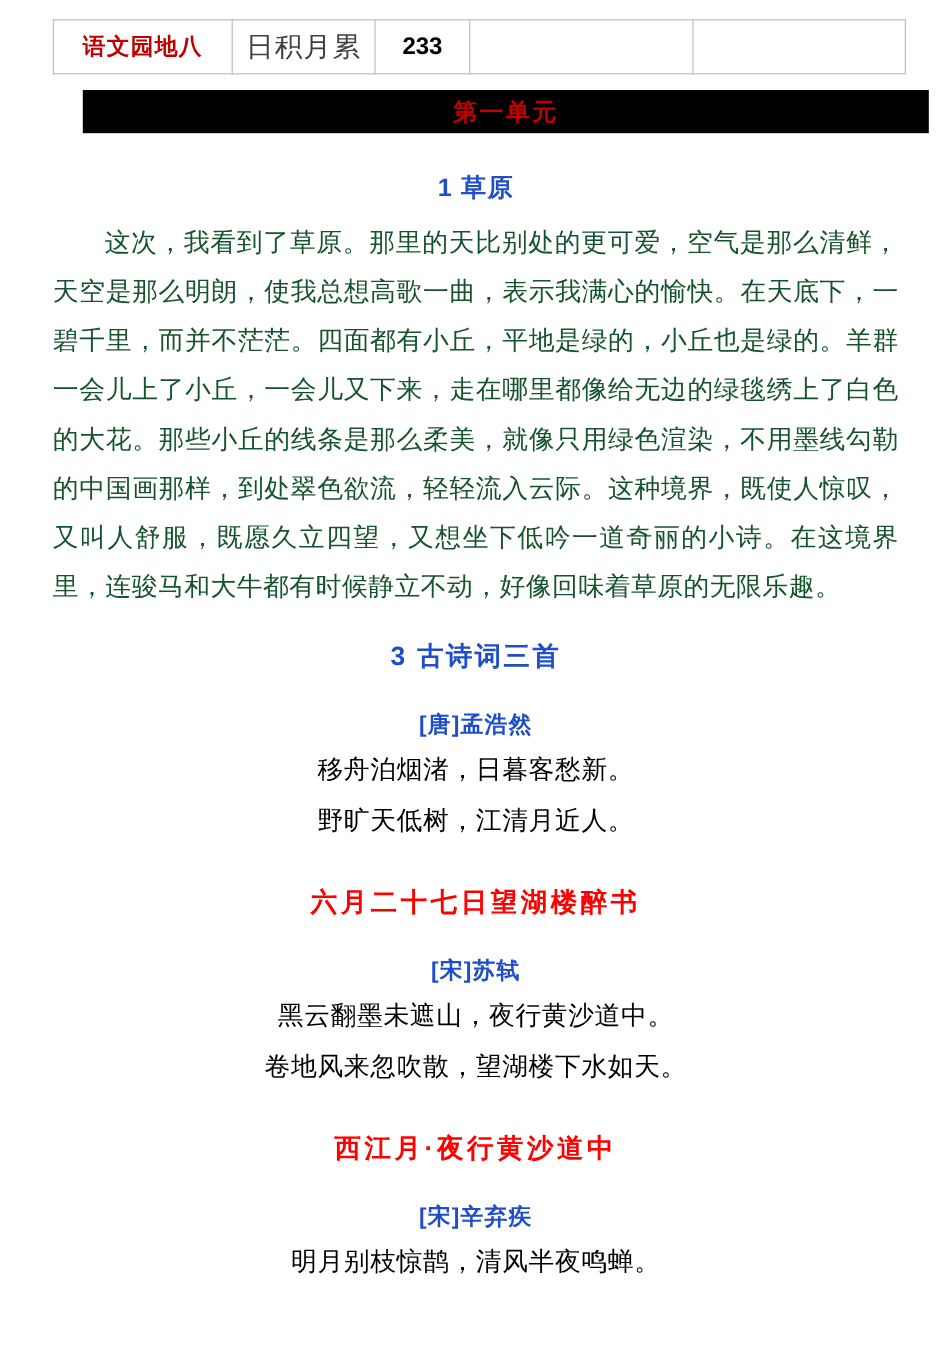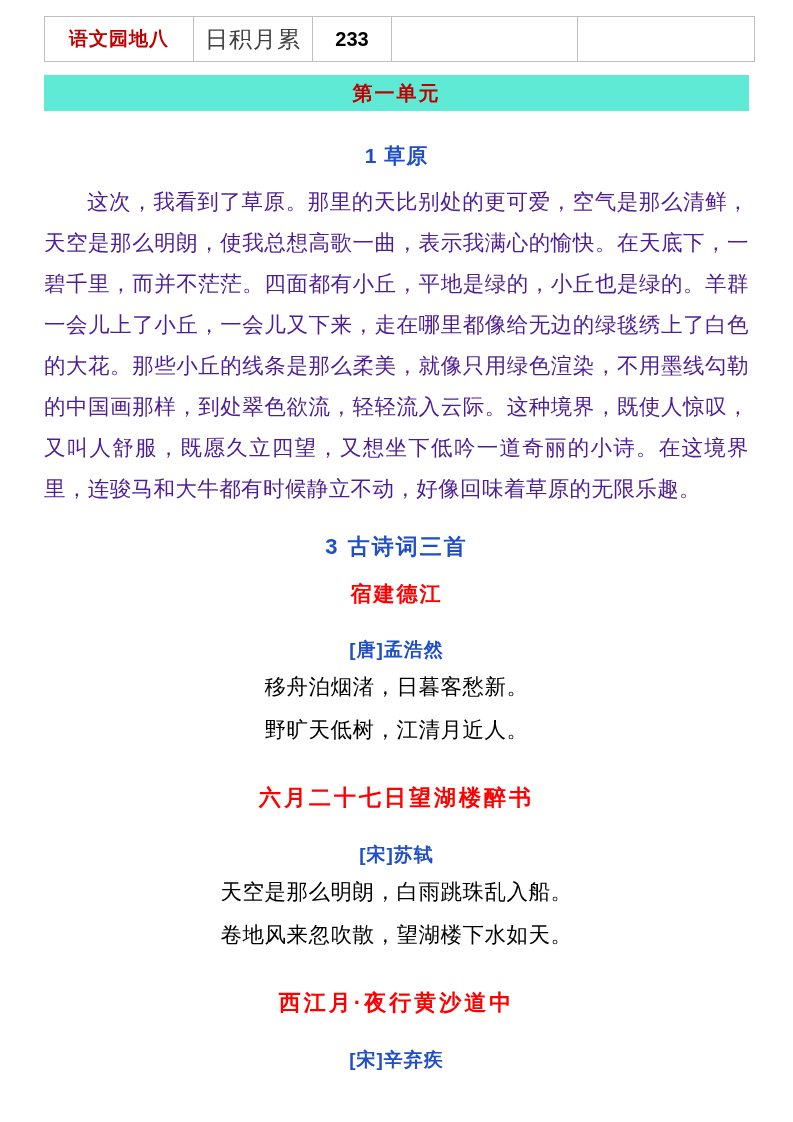--- a/index.html
+++ b/index.html
@@ -61,24 +61,25 @@
     font-weight: bold;
     font-size: 20px;
     color: #000000;
   }
 
   
   .unit-banner {
     margin-top: 13px;
     width: 705px;
     height: 36px;
-    background: #5eead4;
+    background: #000000;
     display: flex;
     align-items: center;
     justify-content: center;
+    margin-left: 25px;
   }
   .unit-banner-text {
     font-family: "Liberation Sans", "DejaVu Sans", sans-serif;
     font-weight: bold;
     font-size: 20px;
     color: #c00000;
     letter-spacing: 2px;
   }
 
   
@@ -103,21 +104,21 @@
 
   
   .prose {
     margin-top: 12px;
     font-family: "Liberation Serif", "DejaVu Serif", serif;
     font-size: 21.5px;
     line-height: 41px;
     text-align: justify;
     text-justify: inter-ideograph;
     text-indent: 2em;
-    color: #4c1d95;
+    color: #14532d;
     letter-spacing: 0.4px;
   }
 
   
   .poem { margin-top: 18px; }
   .poem-title {
     text-align: center;
     font-family: "Liberation Sans", "DejaVu Sans", sans-serif;
     font-weight: bold;
     font-size: 21px;
@@ -179,35 +180,35 @@
     <span class="unit-banner-text">第一单元</span>
   </div>
 
   <div class="lesson-title">1 草原</div>
 
   <div class="prose">这次，我看到了草原。那里的天比别处的更可爱，空气是那么清鲜，天空是那么明朗，使我总想高歌一曲，表示我满心的愉快。在天底下，一碧千里，而并不茫茫。四面都有小丘，平地是绿的，小丘也是绿的。羊群一会儿上了小丘，一会儿又下来，走在哪里都像给无边的绿毯绣上了白色的大花。那些小丘的线条是那么柔美，就像只用绿色渲染，不用墨线勾勒的中国画那样，到处翠色欲流，轻轻流入云际。这种境界，既使人惊叹，又叫人舒服，既愿久立四望，又想坐下低吟一道奇丽的小诗。在这境界里，连骏马和大牛都有时候静立不动，好像回味着草原的无限乐趣。</div>
 
   <div class="lesson-title-2">3 古诗词三首</div>
 
   <div class="poem">
-    <div class="poem-title">宿建德江</div>
     <div class="poem-author">[唐]孟浩然</div>
     <div class="poem-line">移舟泊烟渚，日暮客愁新。</div>
     <div class="poem-line">野旷天低树，江清月近人。</div>
   </div>
 
   <div class="spacer-lg"></div>
 
   <div class="poem">
     <div class="poem-title poem-title-wide">六月二十七日望湖楼醉书</div>
     <div class="poem-author">[宋]苏轼</div>
-    <div class="poem-line">天空是那么明朗，白雨跳珠乱入船。</div>
+    <div class="poem-line">黑云翻墨未遮山，夜行黄沙道中。</div>
     <div class="poem-line">卷地风来忽吹散，望湖楼下水如天。</div>
   </div>
 
   <div class="spacer-lg"></div>
 
   <div class="poem">
     <div class="poem-title poem-title-wide">西江月·夜行黄沙道中</div>
     <div class="poem-author">[宋]辛弃疾</div>
+    <div class="poem-line">明月别枝惊鹊，清风半夜鸣蝉。</div>
   </div>
 
 </div>
 
 </body></html>

